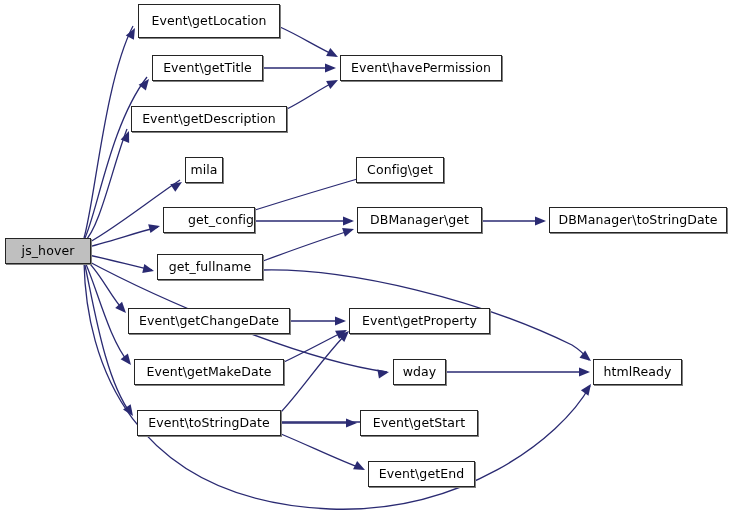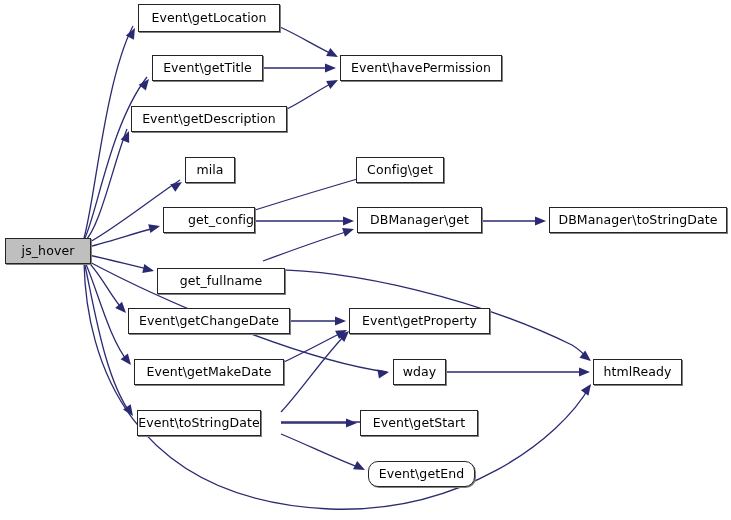--- a/index.html
+++ b/index.html
@@ -96,32 +96,32 @@
       <polygon points="0,0 -11,-4.6 -11,4.6" fill="#2a2a72" transform="translate(390,422) rotate(0)"></polygon>
       <polygon points="0,0 -11,-4.6 -11,4.6" fill="#2a2a72" transform="translate(389,372) rotate(-10)"></polygon>
       <polygon points="0,0 -11,-4.6 -11,4.6" fill="#2a2a72" transform="translate(357,423) rotate(0)"></polygon>
       <polygon points="0,0 -11,-4.6 -11,4.6" fill="#2a2a72" transform="translate(365,470) rotate(26)"></polygon>
       <polygon points="0,0 -11,-4.6 -11,4.6" fill="#2a2a72" transform="translate(590,372) rotate(0)"></polygon>
       <polygon points="0,0 -11,-4.6 -11,4.6" fill="#2a2a72" transform="translate(591,361) rotate(38)"></polygon>
       <polygon points="0,0 -11,-4.6 -11,4.6" fill="#2a2a72" transform="translate(591,384) rotate(-55)"></polygon>
     </svg>
   <div id="nodes">
       <div class="node current" style="left: 5px; top: 238px; width: 86px; height: 26px;">js_hover</div>
-      <div class="node" style="left: 138px; top: 4px; width: 142px; height: 28px;">Event\getLocation</div>
+      <div class="node" style="left: 138px; top: 4px; width: 142px; height: 34px;">Event\getLocation</div>
       <div class="node" style="left: 152px; top: 55px; width: 111px; height: 26px;">Event\getTitle</div>
       <div class="node" style="left: 340px; top: 55px; width: 162px; height: 26px;">Event\havePermission</div>
       <div class="node" style="left: 131px; top: 106px; width: 156px; height: 26px;">Event\getDescription</div>
-      <div class="node" style="left: 185px; top: 157px; width: 50px; height: 26px;">mila</div>
+      <div class="node" style="left: 185px; top: 157px; width: 38px; height: 26px;">mila</div>
       <div class="node" style="left: 356px; top: 157px; width: 88px; height: 26px;">Config\get</div>
       <div class="node" style="left: 163px; top: 207px; width: 92px; height: 26px; padding-left: 24px;">get_config</div>
       <div class="node" style="left: 357px; top: 207px; width: 125px; height: 26px;">DBManager\get</div>
       <div class="node" style="left: 549px; top: 207px; width: 178px; height: 26px;">DBManager\toStringDate</div>
-      <div class="node" style="left: 157px; top: 268px; width: 128px; height: 26px;">get_fullname</div>
+      <div class="node" style="left: 157px; top: 254px; width: 106px; height: 26px;">get_fullname</div>
       <div class="node" style="left: 128px; top: 308px; width: 162px; height: 26px;">Event\getChangeDate</div>
       <div class="node" style="left: 349px; top: 308px; width: 141px; height: 26px;">Event\getProperty</div>
       <div class="node" style="left: 134px; top: 359px; width: 150px; height: 26px;">Event\getMakeDate</div>
       <div class="node" style="left: 393px; top: 359px; width: 53px; height: 26px;">wday</div>
       <div class="node" style="left: 593px; top: 359px; width: 89px; height: 26px; text-align: right;">htmlReady</div>
-      <div class="node" style="left: 137px; top: 410px; width: 124px; height: 26px;">Event\toStringDate</div>
+      <div class="node" style="left: 137px; top: 410px; width: 144px; height: 26px;">Event\toStringDate</div>
       <div class="node" style="left: 360px; top: 410px; width: 118px; height: 26px;">Event\getStart</div>
-      <div class="node" style="left: 368px; top: 461px; width: 107px; height: 26px; border-radius: 10px;">Event\getEnd</div>
+      <div class="node" style="left: 368px; top: 461px; width: 107px; height: 26px;">Event\getEnd</div>
     </div>
 </div>
 
 </body></html>

